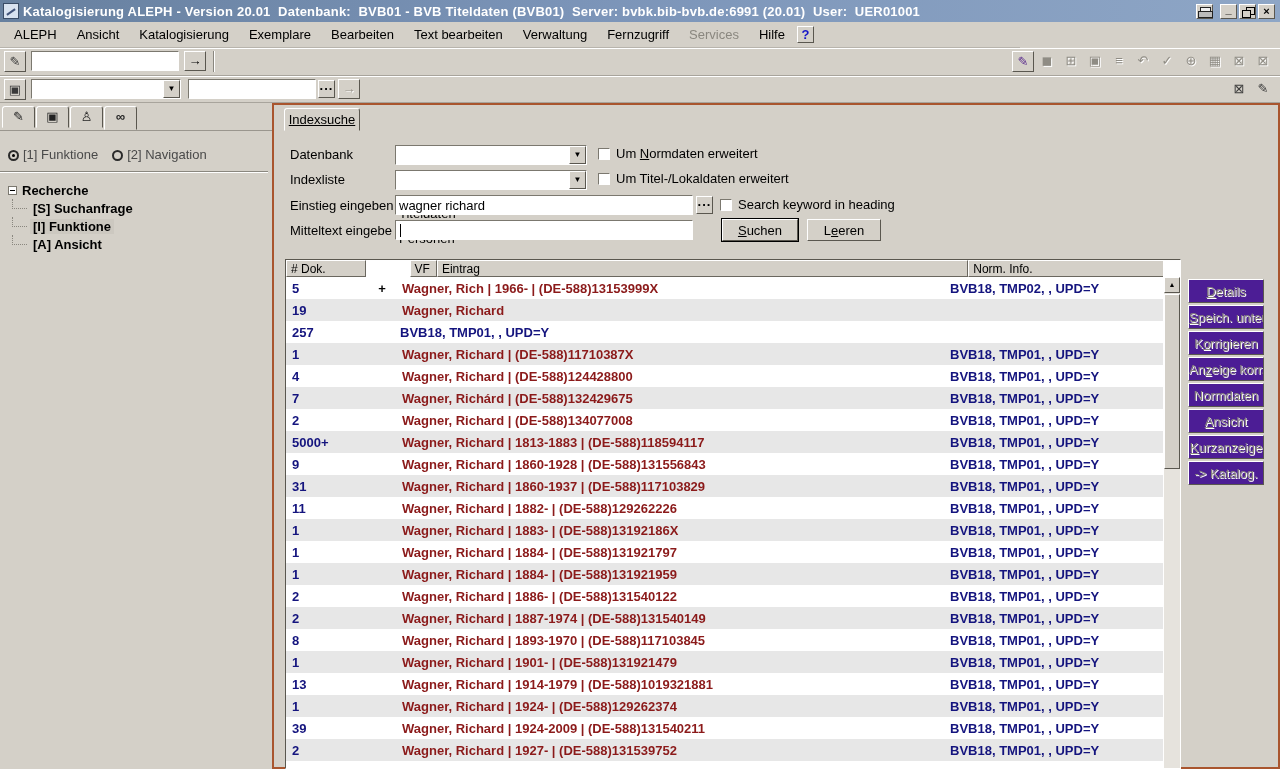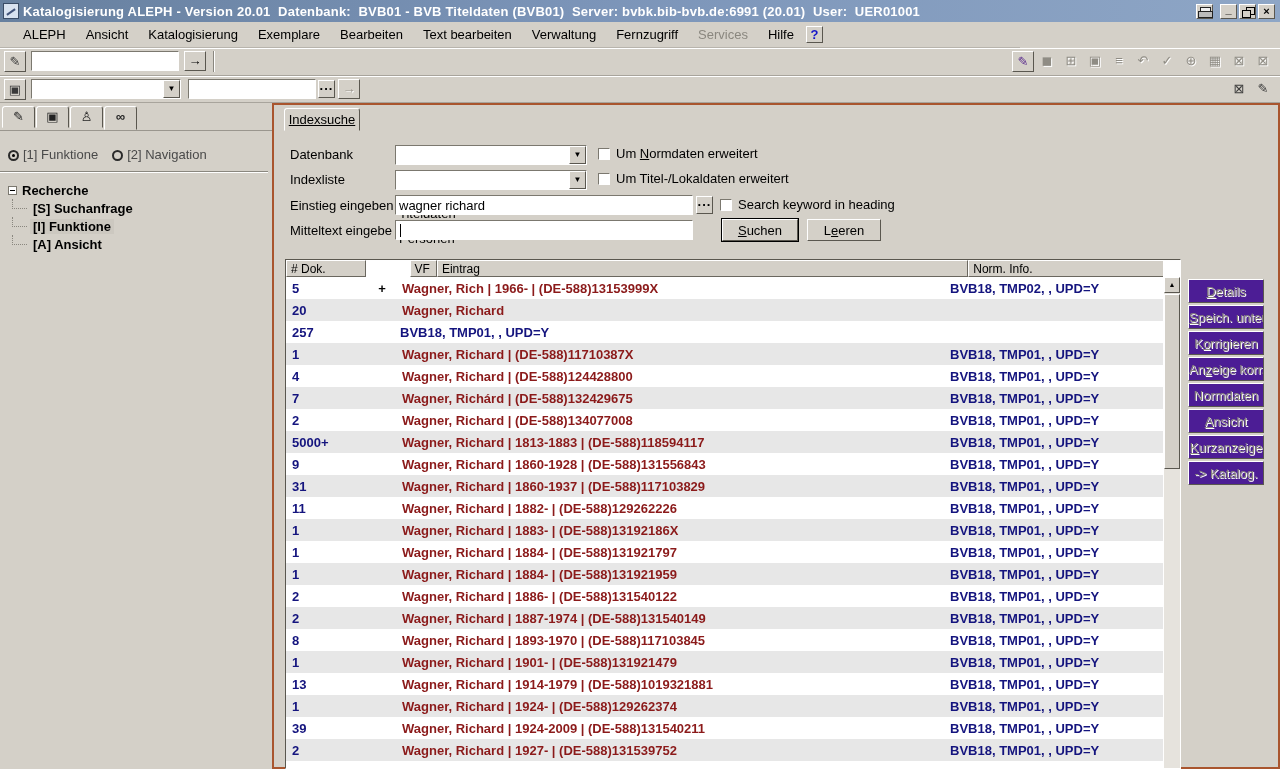--- a/index.html
+++ b/index.html
@@ -18,21 +18,21 @@
   .wb { width:17px; height:15px; border:1px solid; border-color:#fff #5a574f #5a574f #fff; background:#d4d0c8;
         color:#000; font-weight:bold; font-size:11px; line-height:13px; text-align:center; position:relative; }
   .wb[data-name="print-button"]::before { content:""; position:absolute; left:3px; top:2px; width:9px; height:4px; border:1px solid #222; background:#eee; }
   .wb[data-name="print-button"]::after  { content:""; position:absolute; left:1px; top:6px; width:13px; height:5px; border:1px solid #222; background:#bbb; }
   .wb[data-name="minimize-button"] { line-height:8px; }
   .wb[data-name="restore-button"]::before { content:""; position:absolute; left:6px; top:2px; width:7px; height:6px; border:1px solid #000; background:#d4d0c8; }
   .wb[data-name="restore-button"]::after  { content:""; position:absolute; left:2px; top:5px; width:7px; height:6px; border:1px solid #000; background:#d4d0c8; }
   .wb-gap { width:3px; }
 
   
-  .menubar { position:absolute; left:0; top:22px; width:1020px; height:26px; display:flex; align-items:center; padding-left:13px; border-bottom:1px solid #b8b4ac; }
+  .menubar { position:absolute; left:0; top:22px; width:1020px; height:26px; display:flex; align-items:center; padding-left:4px; border-bottom:1px solid #b8b4ac; }
   .menu-item { padding:3px 10px; color:#000; }
   .menu-item.dis { color:#8a877f; }
   .help-box { width:17px; height:17px; margin-left:2px; border:1px solid; border-color:#fff #5a574f #5a574f #fff; background:#d4d0c8;
               color:#1414c8; font-weight:bold; text-align:center; line-height:15px; }
 
   
   .toolbar { position:absolute; left:0; width:1280px; background:#d4d0c8; border-bottom:1px solid #a8a49c; box-shadow:inset 0 1px 0 #fff; }
   .tb1 { top:48px; height:28px; } .tb2 { top:76px; height:27px; }
   .tbtn { display:inline-block; width:22px; height:21px; text-align:center; line-height:20px; font-size:13px; color:#3a3a3a; position:absolute; top:3px; }
   .tbtn.framed { border:1px solid; border-color:#fff #5a574f #5a574f #fff; }
@@ -225,21 +225,21 @@
         <span class="gh-cell gh-4" data-name="col-header-norm">Norm. Info.</span>
       </div>
       <div class="grid-body" data-name="results-body">
           <div class="grid-row" data-name="table-row">
             <span class="gc gc1" data-name="cell-count">5</span>
             <span class="gc gc2" data-name="cell-vf">+</span>
             <span class="gc gc3" data-name="cell-entry">Wagner, Rich | 1966- | (DE-588)13153999X</span>
             <span class="gc gc4" data-name="cell-norm">BVB18, TMP02, , UPD=Y</span>
           </div>
           <div class="grid-row alt" data-name="table-row">
-            <span class="gc gc1" data-name="cell-count">20</span>
+            <span class="gc gc1" data-name="cell-count">19</span>
             <span class="gc gc2" data-name="cell-vf"></span>
             <span class="gc gc3" data-name="cell-entry">Wagner, Richard</span>
             <span class="gc gc4" data-name="cell-norm"></span>
           </div>
           <div class="grid-row" data-name="table-row">
             <span class="gc gc1" data-name="cell-count">257</span>
             <span class="gc gc2" data-name="cell-vf"></span>
             <span class="gc gc4" data-name="cell-norm">BVB18, TMP01, , UPD=Y</span>
           </div>
           <div class="grid-row alt" data-name="table-row">

